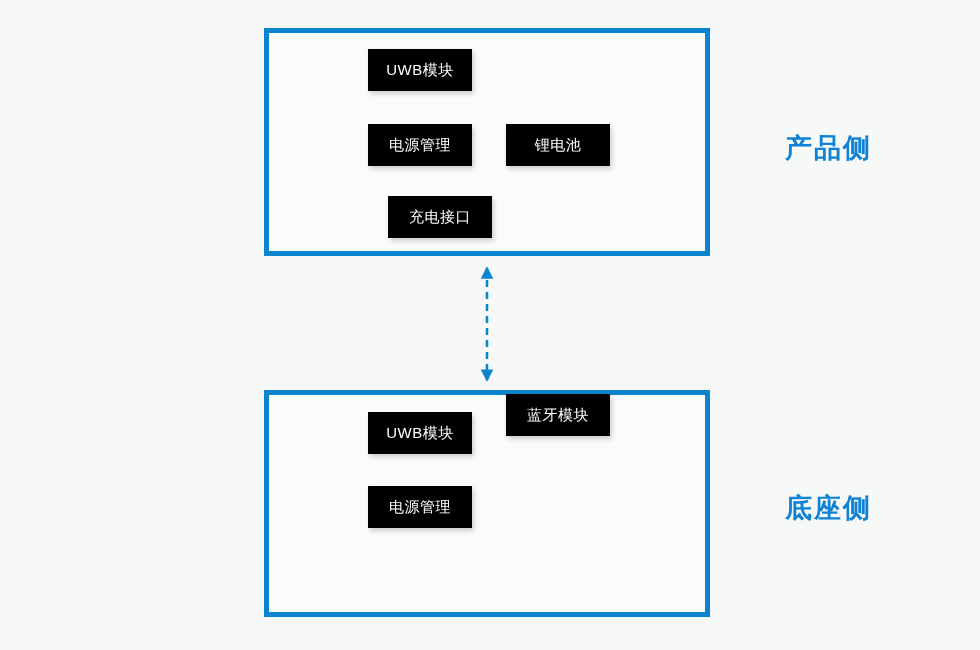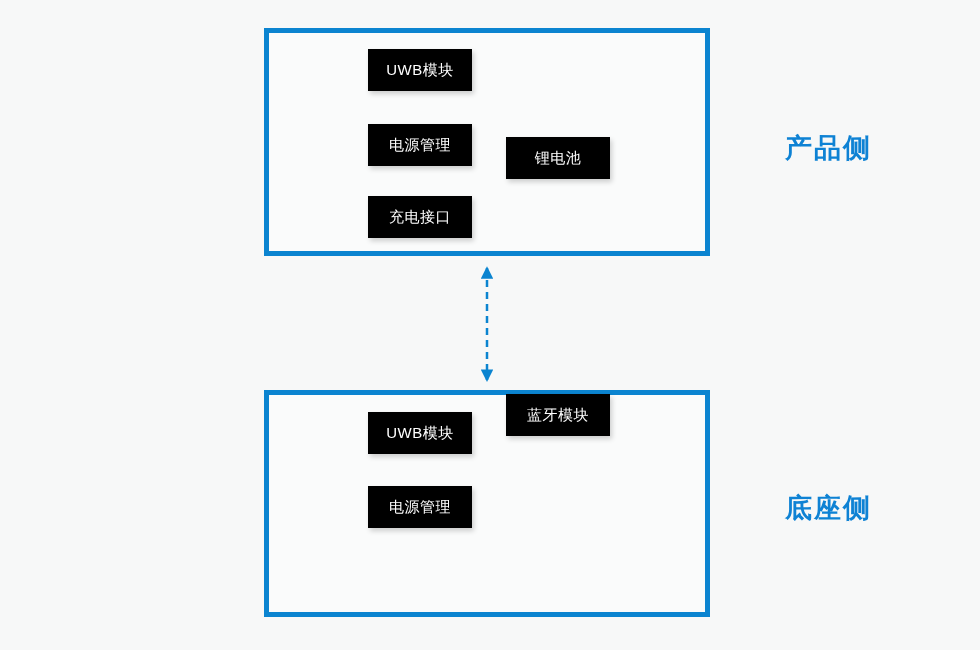--- a/index.html
+++ b/index.html
@@ -65,22 +65,22 @@
     <line x1="420" y1="460" x2="420" y2="482" stroke="#0b84d0" stroke-width="2" marker-start="url(#ah)" marker-end="url(#ah)"></line>
     <line x1="420" y1="534" x2="420" y2="555" stroke="#0b84d0" stroke-width="2" marker-start="url(#ah)" marker-end="url(#ah)"></line>
 
     <line x1="487" y1="268" x2="487" y2="380" stroke="#0b84d0" stroke-width="2.5" stroke-dasharray="7 5" marker-start="url(#ahBig)" marker-end="url(#ahBig)"></line>
   </svg>
 
   <div class="group-box top"></div>
 
   <div class="node" style="left:368px;top:49px">UWB模块</div>
   <div class="node" style="left:368px;top:124px">电源管理</div>
-  <div class="node" style="left:506px;top:137px">锂电池</div>
-  <div class="node" style="left:368px;top:196px">充电接口</div>
+  <div class="node" style="left:506px;top:124px">锂电池</div>
+  <div class="node" style="left:388px;top:196px">充电接口</div>
 
   <div class="group-box bottom"></div>
 
   <div class="node" style="left:368px;top:412px">UWB模块</div>
   <div class="node" style="left:506px;top:394px">蓝牙模块</div>
   <div class="node" style="left:368px;top:486px">电源管理</div>
 
   <div class="side-label product">产品侧</div>
   <div class="side-label base">底座侧</div>
 

